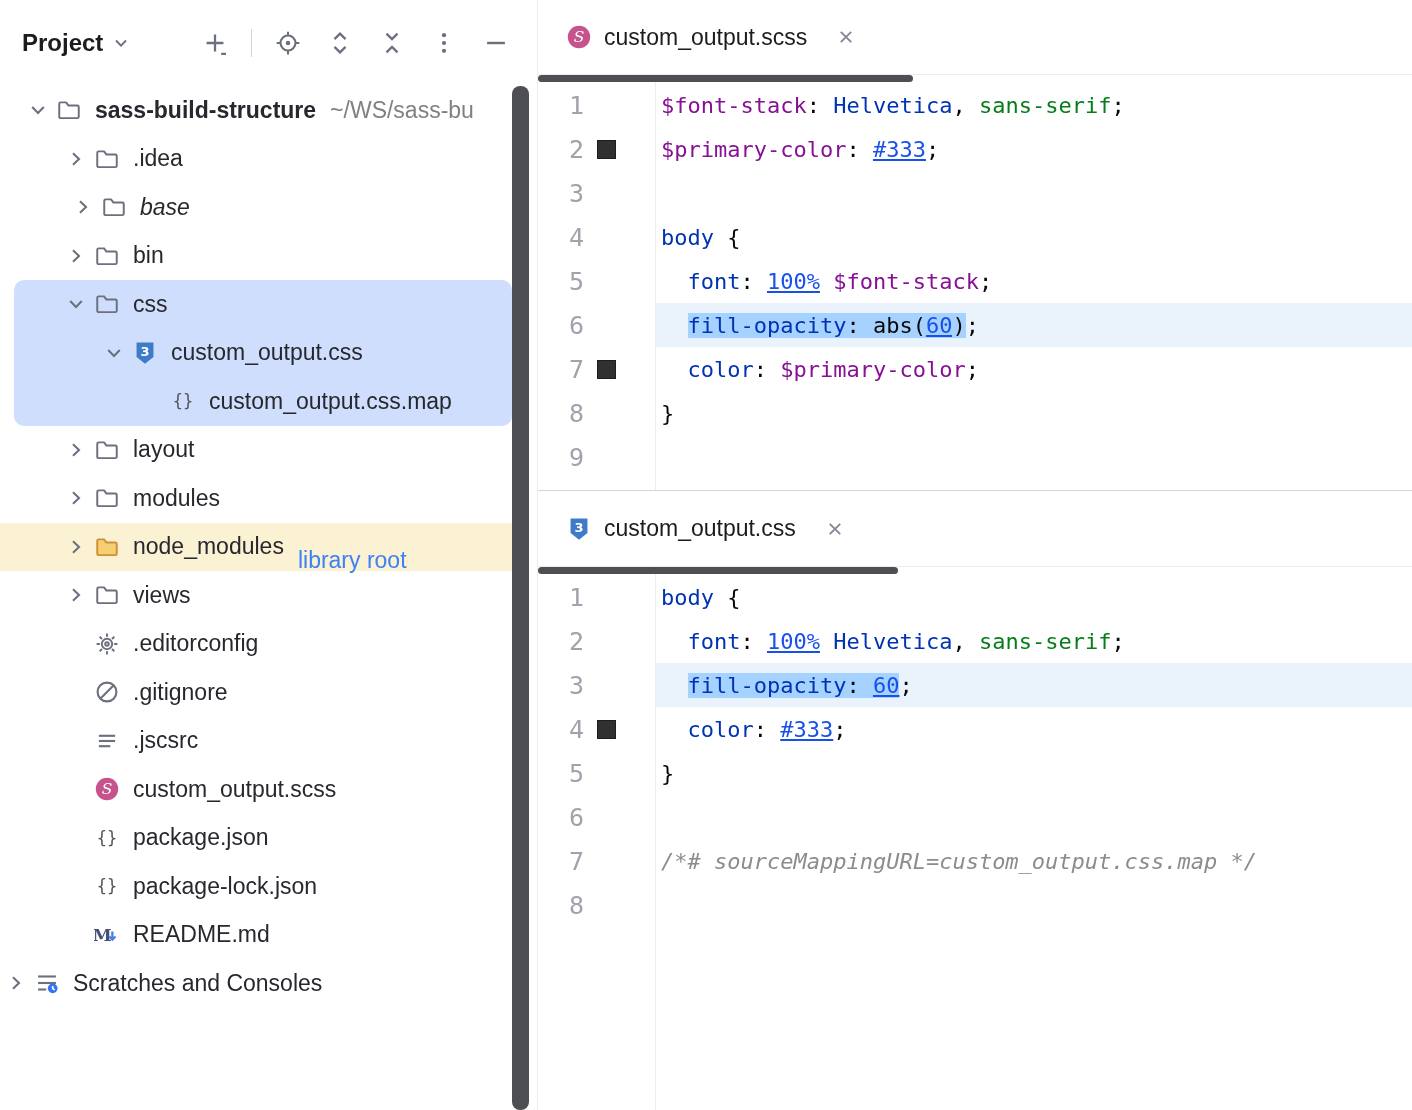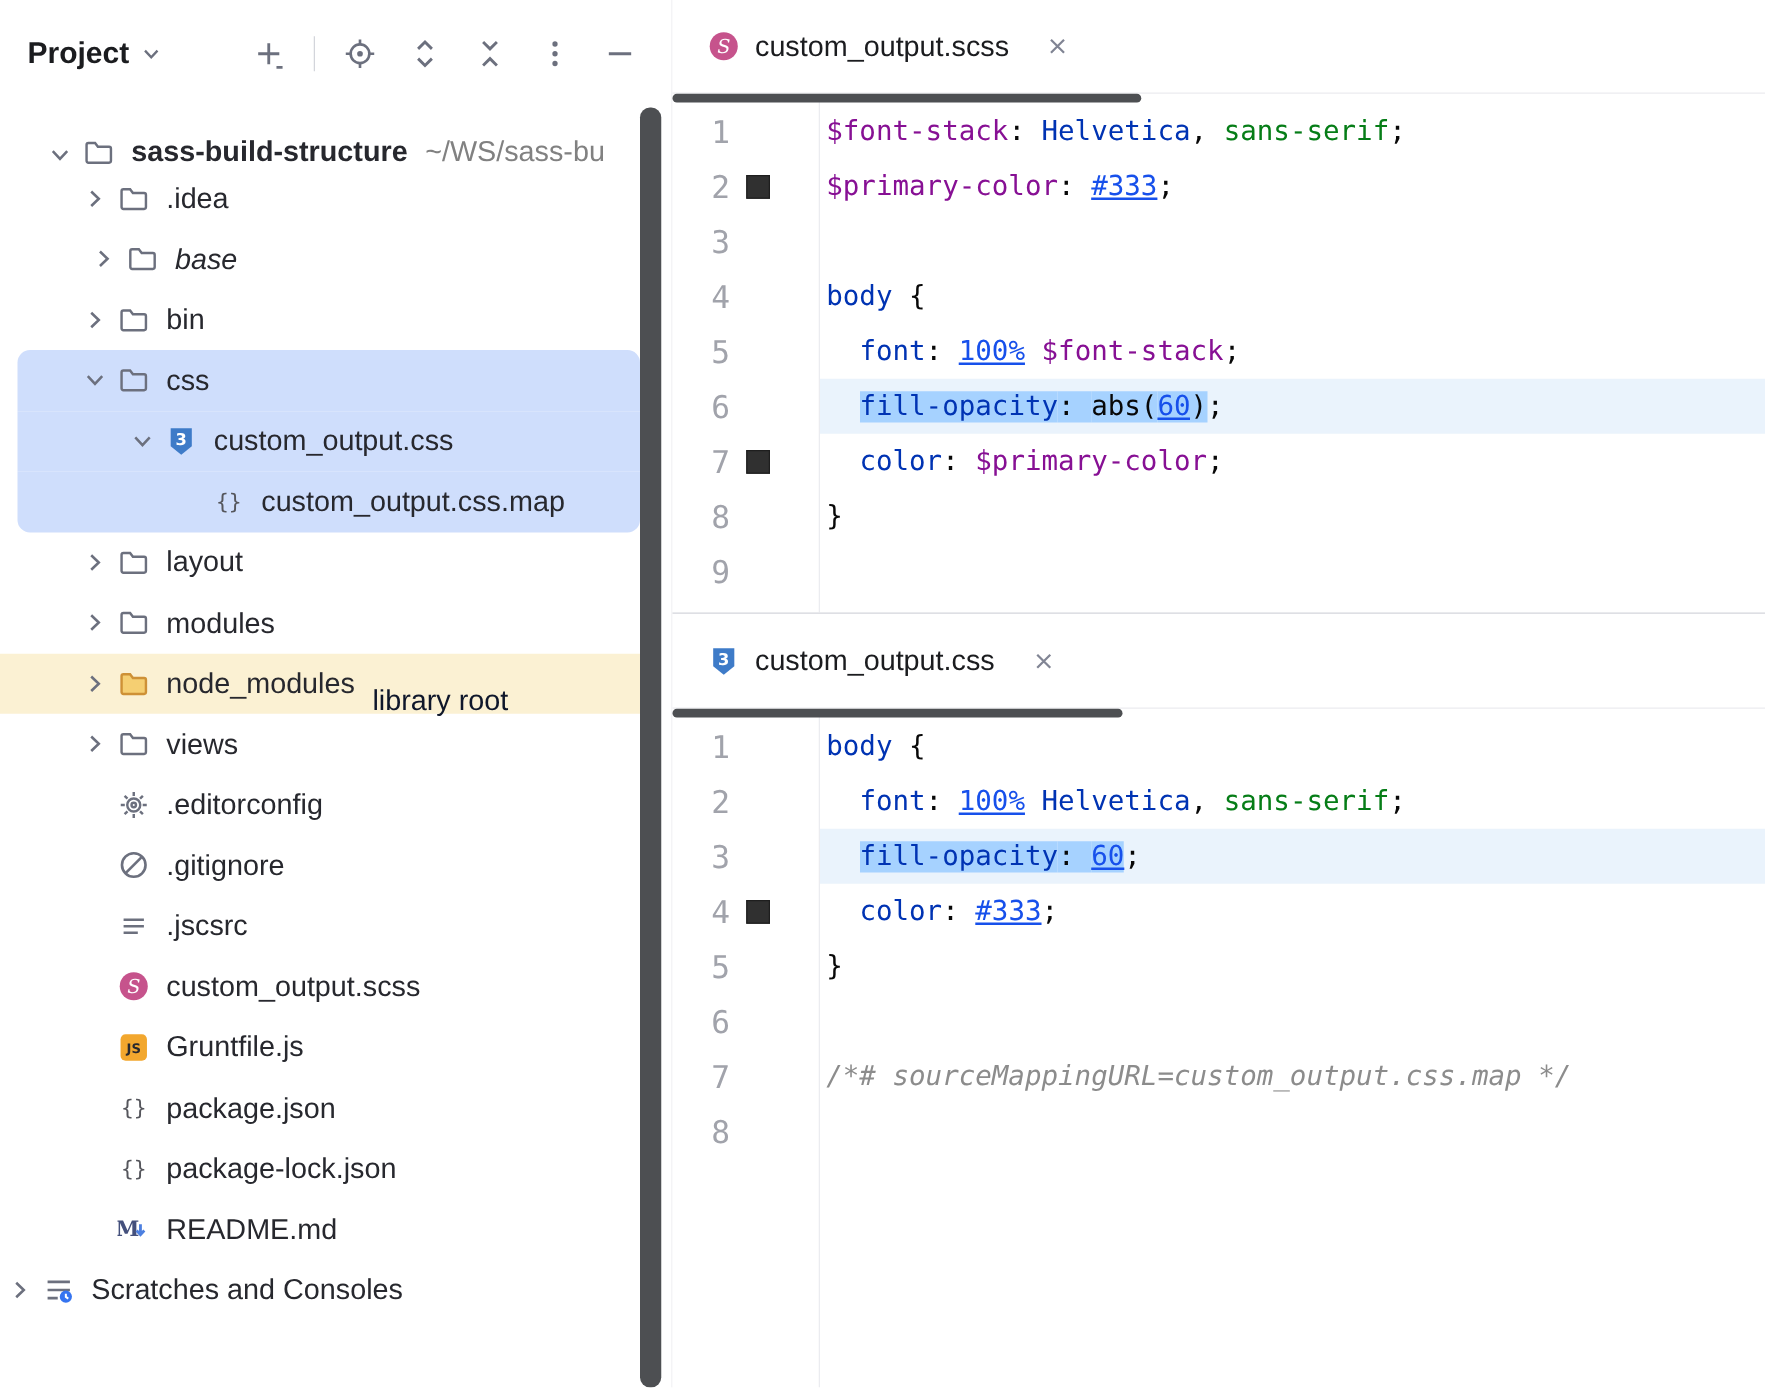--- a/index.html
+++ b/index.html
@@ -25,21 +25,21 @@
   .tree-row.sel::before { left:14px; right:25px; background:#cfdefc; }
   .tree-row.sel-first::before { border-radius:10px 10px 0 0; }
   .tree-row.sel-last::before  { border-radius:0 0 10px 10px; }
   .tree-row.row-hl::before { left:0; right:25px; background:#fbf1d3; }
   .chev { width:32px; flex:none; display:flex; justify-content:center; }
   .chev svg { width:22px; height:22px; }
   .ticon { width:30px; flex:none; display:flex; justify-content:center; margin-right:11px; }
   .ticon svg { width:26px; height:26px; }
   .tlabel.bold { font-weight:700; }
   .tsuffix { color:#818181; margin-left:14px; }
-  .row-hl .tsuffix { color:#0f172a;margin-top:28px; }
+  .row-hl .tsuffix { color:#3b82f6;margin-top:28px; }
 
   .vscrollbar { position:absolute; left:512px; top:86px; width:17px; bottom:0;
                 background:#4d4f52; border-radius:8px; z-index:5; }
 
   
   .editors { flex:1; min-width:0; display:flex; flex-direction:column; border-left:1px solid #ebecf0; background:#fff; }
   .editor { display:flex; flex-direction:column; position:relative; background:#fff; min-height:0; }
   .editor-scss { height:490px; flex:none; }
   .editor-css  { flex:1; border-top:1px solid #d3d5db; }
 
@@ -134,21 +134,21 @@
           <div class="tbtn">
             <span class="icon">
               <svg viewBox="0 0 16 16" width="26" height="26">
                 <path d="M2.5 8h11" stroke="#6c707e" stroke-width="1.5"></path>
               </svg>
             </span>
           </div>
         </div>
     </div>
     <div class="tree">
-        <div class="tree-row" style="padding-left: 32px; align-items: flex-end;">
+        <div class="tree-row" style="padding-left: 22px;">
           <span class="chev">
             <svg viewBox="0 0 16 16">
               <path d="M3.8 5.8L8 10.2l4.2-4.4" fill="none" stroke="#6c707e" stroke-width="1.5"></path>
             </svg>
           </span>
           <span class="ticon icon">
             <svg viewBox="0 0 16 16" width="26" height="26">
               <path d="M2 4.2c0-.5.4-.9.9-.9h3.3l1.4 1.9h5.5c.5 0 .9.4.9.9v6c0 .5-.4.9-.9.9H2.9c-.5 0-.9-.4-.9-.9V4.2z" fill="none" stroke="#6c707e" stroke-width="1.2"></path>
             </svg>
           </span>
@@ -321,30 +321,20 @@
         </div>
         <div class="tree-row" style="padding-left: 60px;">
           <span class="chev"></span>
           <span class="ticon icon">
             <svg viewBox="0 0 16 16" width="26" height="26">
               <circle cx="8" cy="8" r="6.9" fill="#c6538c"></circle>
               <text x="8" y="11.2" font-size="9.5" fill="#fff" text-anchor="middle" font-style="italic" font-family="DejaVu Serif, serif">S</text>
             </svg>
           </span>
           <span class="tlabel">custom_output.scss</span>
-        </div>
-        <div class="tree-row" style="padding-left: 60px;">
-          <span class="chev"></span>
-          <span class="ticon icon">
-            <svg viewBox="0 0 16 16" width="26" height="26">
-              <rect x="1.5" y="1.5" width="13" height="13" rx="2.5" fill="#f2a72e"></rect>
-              <text x="8" y="10.8" font-size="6.5" font-weight="bold" fill="#27282e" text-anchor="middle" font-family="DejaVu Sans, sans-serif">JS</text>
-            </svg>
-          </span>
-          <span class="tlabel">Gruntfile.js</span>
         </div>
         <div class="tree-row" style="padding-left: 60px;">
           <span class="chev"></span>
           <span class="ticon icon">
             <svg viewBox="0 0 16 16" width="26" height="26">
               <text x="8" y="11.8" font-size="10.5" fill="#55565c" text-anchor="middle" font-family="DejaVu Sans Mono, monospace">{}</text>
             </svg>
           </span>
           <span class="tlabel">package.json</span>
         </div>

